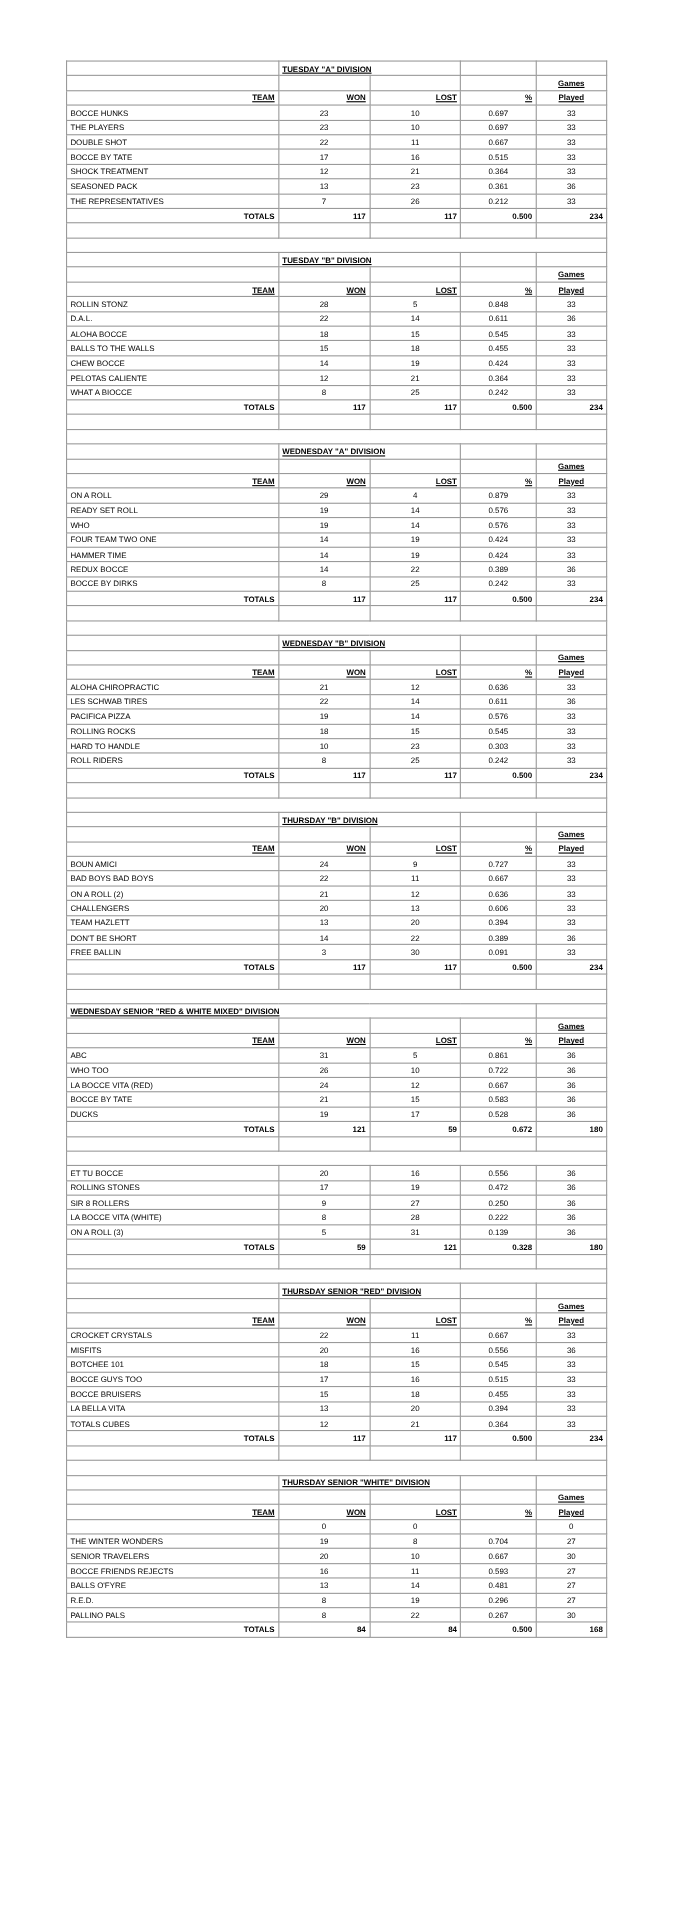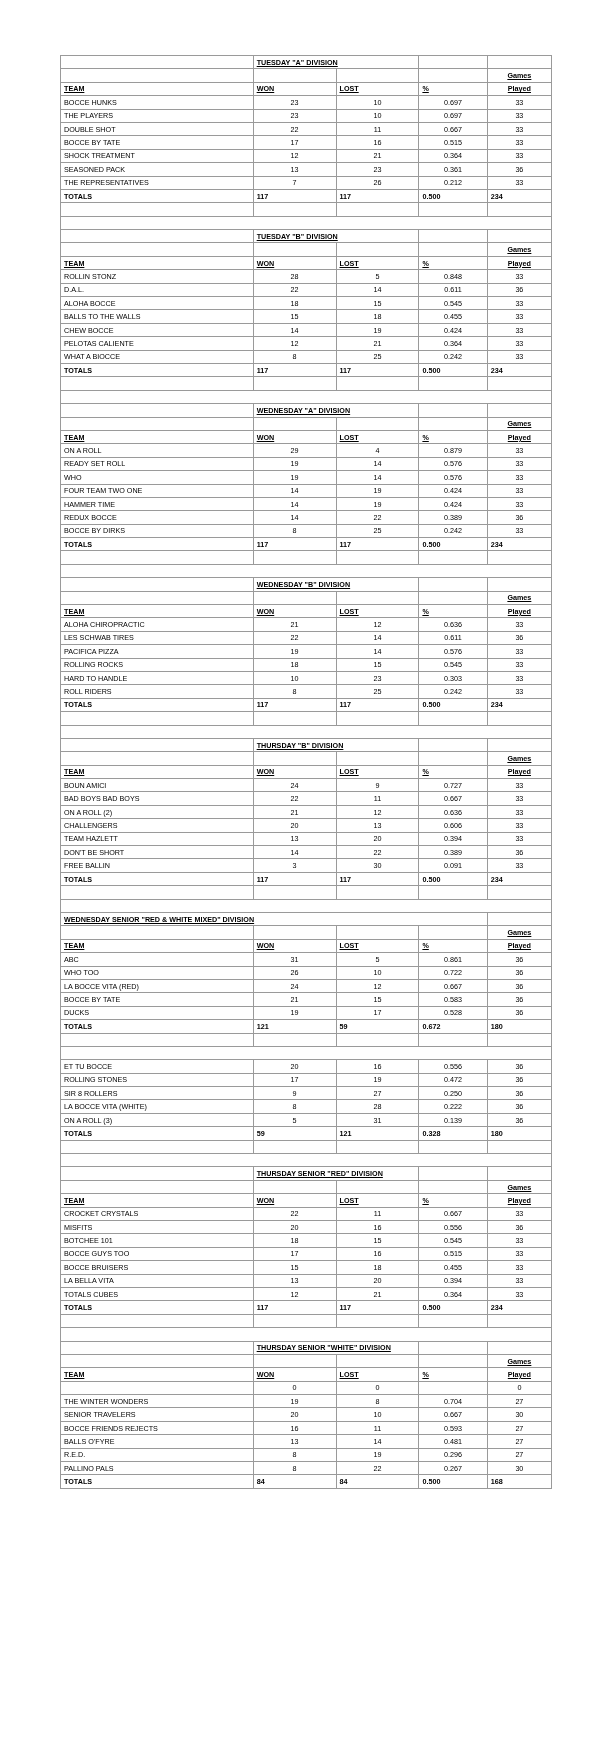--- a/index.html
+++ b/index.html
@@ -52,29 +52,30 @@
   }
   .title-left {
     font-weight: bold;
     text-decoration: underline;
     text-align: left;
     padding-left: 2px;
   }
   .hdr {
     font-weight: bold;
     text-decoration: underline;
-    text-align: left;
+    text-align: right;
   }
   .totals-label {
     font-weight: bold;
+    text-align: right;
     padding-right: 4px;
   }
   .totals-val {
     font-weight: bold;
-    text-align: left;
+    text-align: right;
   }
   .games-word {
     font-weight: bold;
     text-decoration: underline;
     text-align: center;
     margin-top: 34px;
   }
 </style>
 </head>
 <body>

